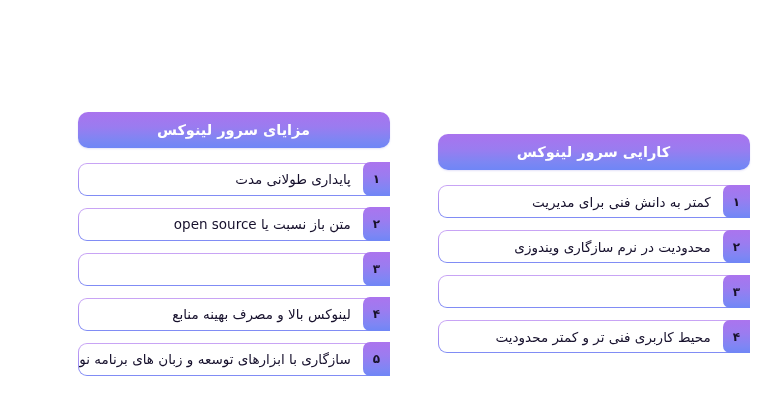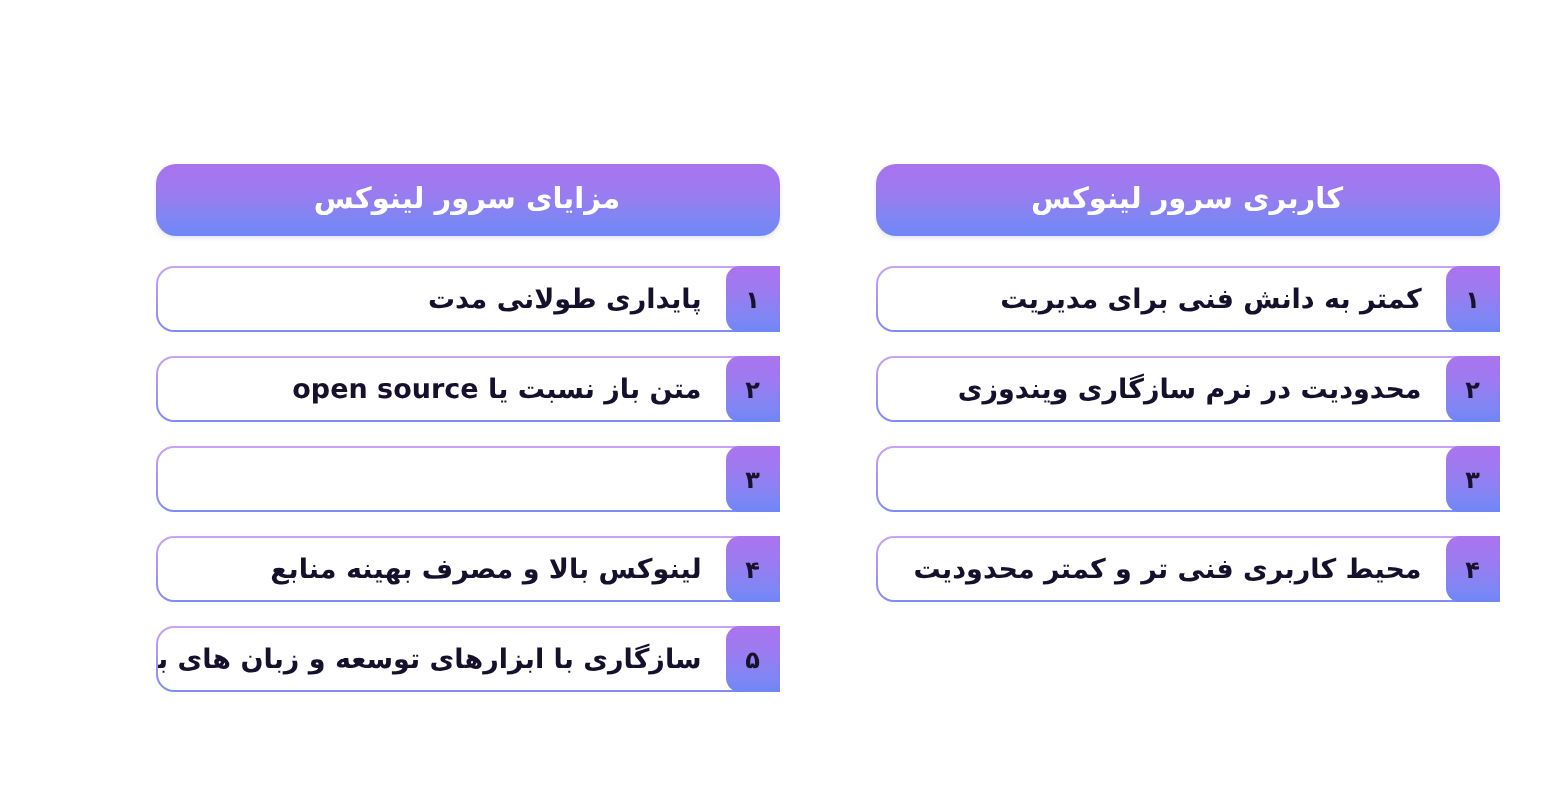--- a/index.html
+++ b/index.html
@@ -14,21 +14,21 @@
     overflow: hidden;
     font-family: "DejaVu Sans", "Liberation Sans", sans-serif;
   }
 
   .board {
     position: absolute;
     inset: 0;
     display: flex;
     flex-direction: row-reverse;
     justify-content: center;
-    align-items: flex-start;
+    align-items: center;
     gap: 48px;
     padding-top: 82px;
     box-sizing: border-box;
     padding-left: 47px;
   }
 
   .column {
     width: 312px;
     display: flex;
     flex-direction: column;
@@ -93,21 +93,21 @@
   }
 
   .row-text {
     flex: 1 1 auto;
     display: flex;
     align-items: center;
     justify-content: flex-start;
     padding: 0 12px 0 10px;
     color: #16102c;
     font-size: 13.5px;
-    font-weight: bold;
+    font-weight: normal;
     white-space: nowrap;
     overflow: hidden;
     text-overflow: ellipsis;
     direction: rtl;
   }
 </style>
 </head>
 <body>
 
 <div class="board">
@@ -138,21 +138,21 @@
 
       <div class="row">
         <div class="row-badge">۵</div>
         <div class="row-text">سازگاری با ابزارهای توسعه و زبان های برنامه نویسی</div>
       </div>
 
     </div>
   </div>
 
   <div class="column">
-    <div class="col-header">کاربری سرور لینوکس</div>
+    <div class="col-header">کارایی سرور لینوکس</div>
 
     <div class="col-list">
 
       <div class="row">
         <div class="row-badge">۱</div>
         <div class="row-text">کمتر به دانش فنی برای مدیریت</div>
       </div>
 
       <div class="row">
         <div class="row-badge">۲</div>

